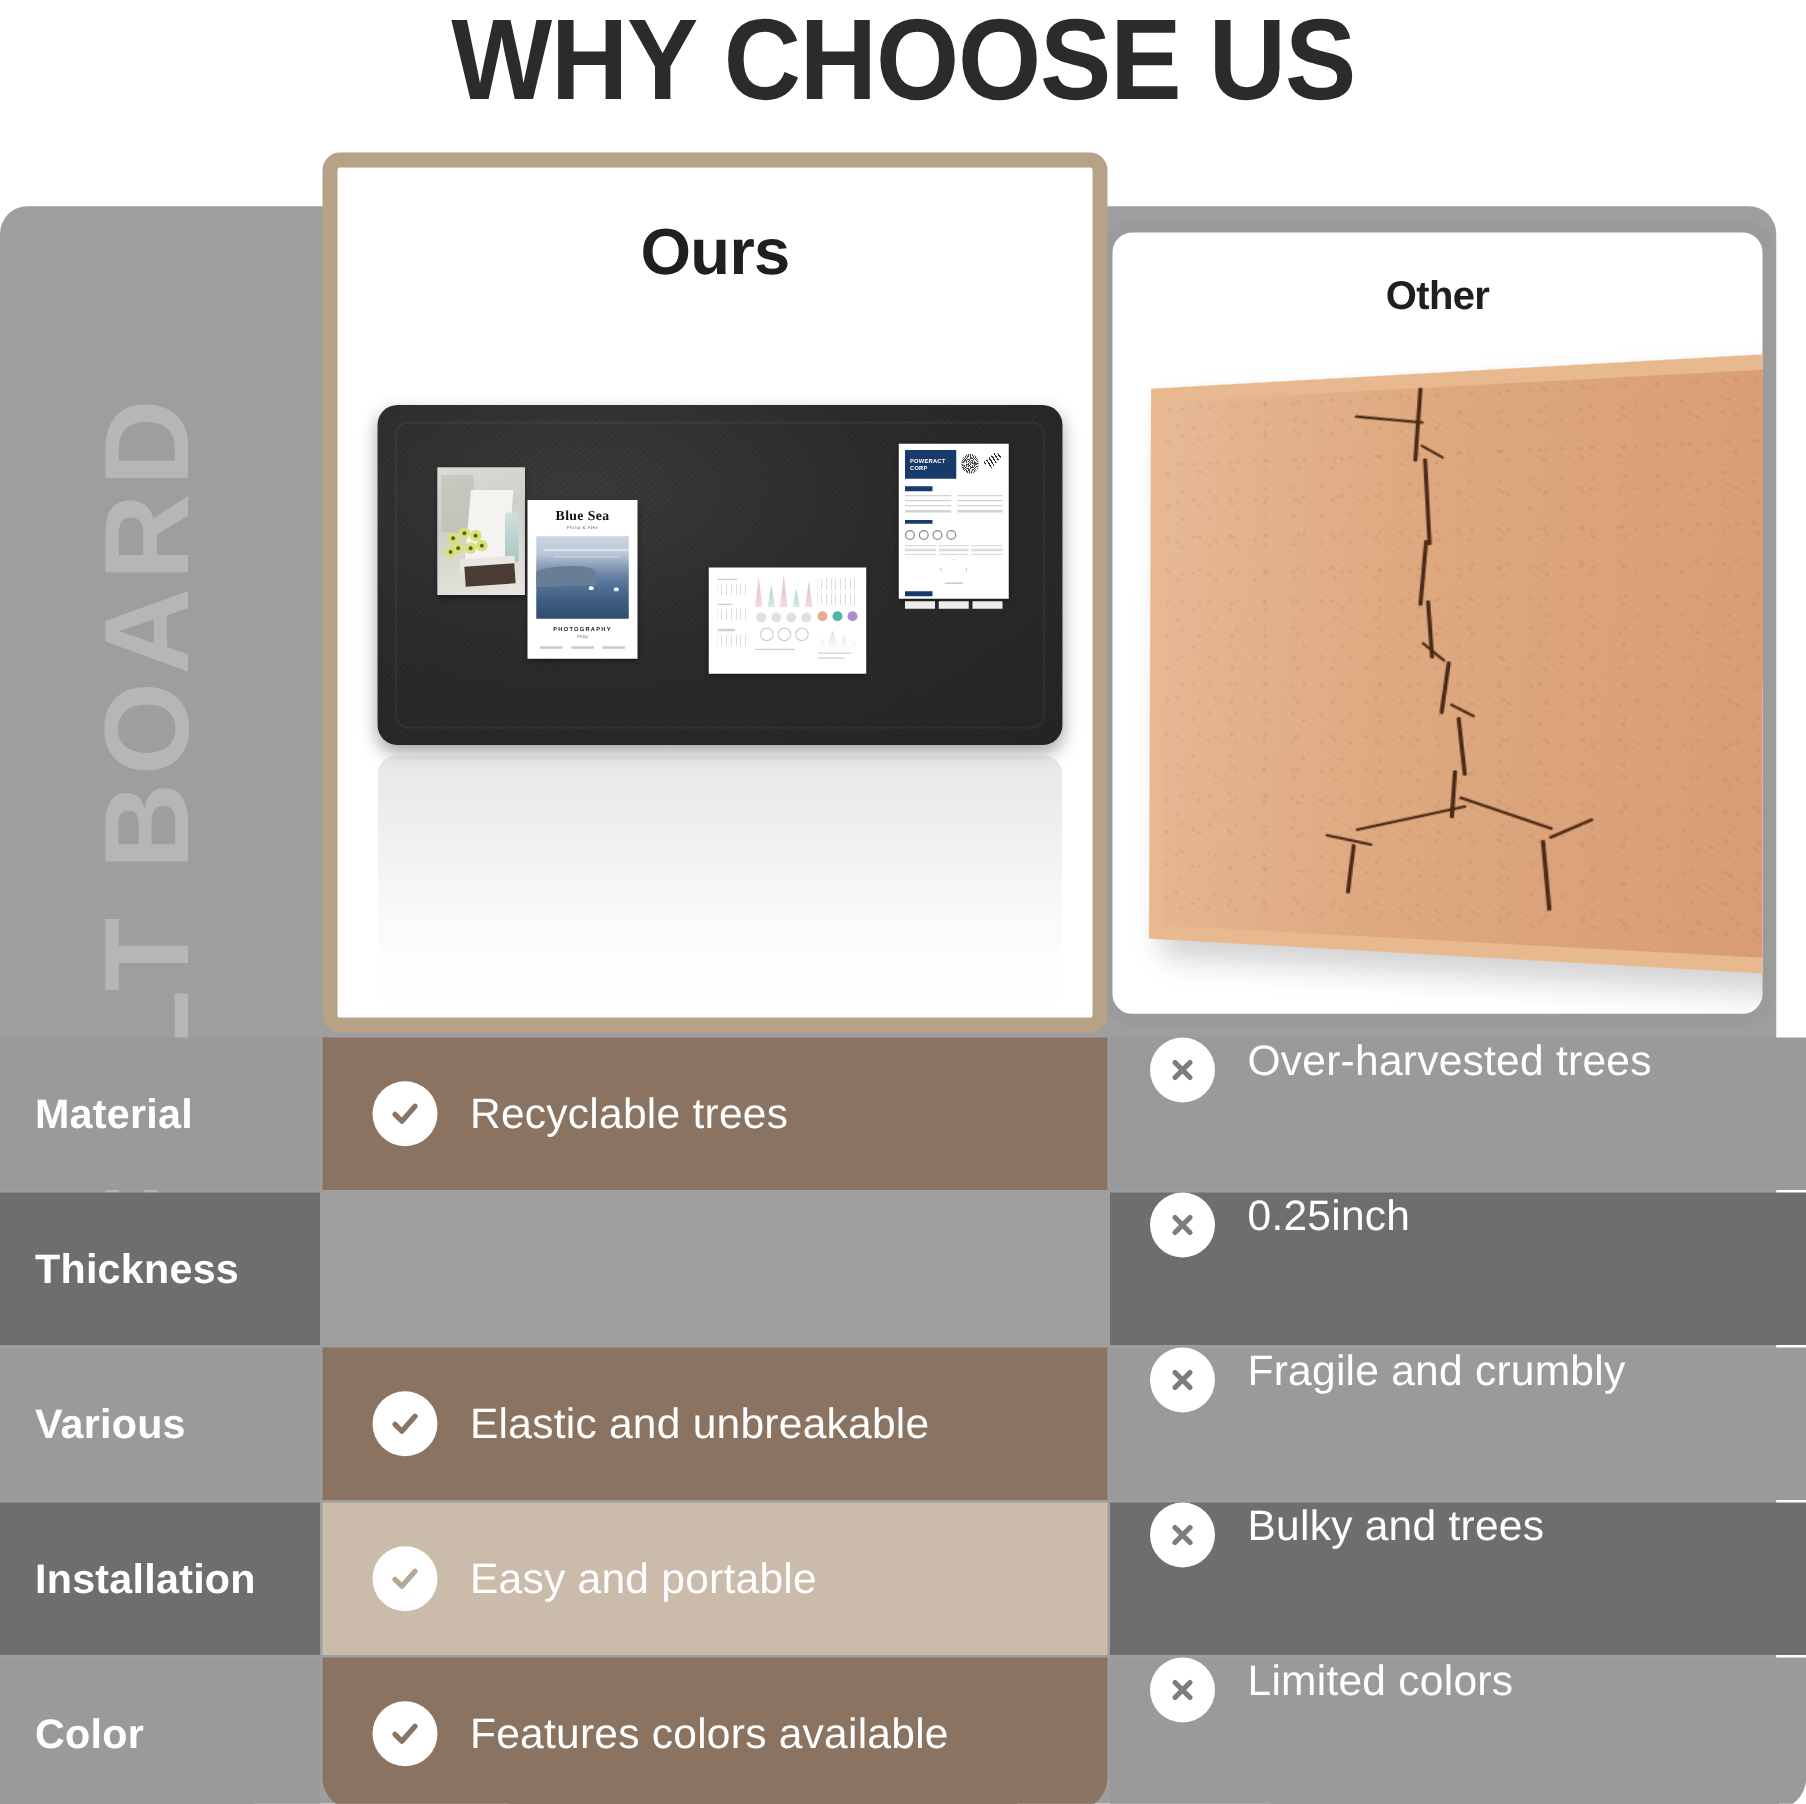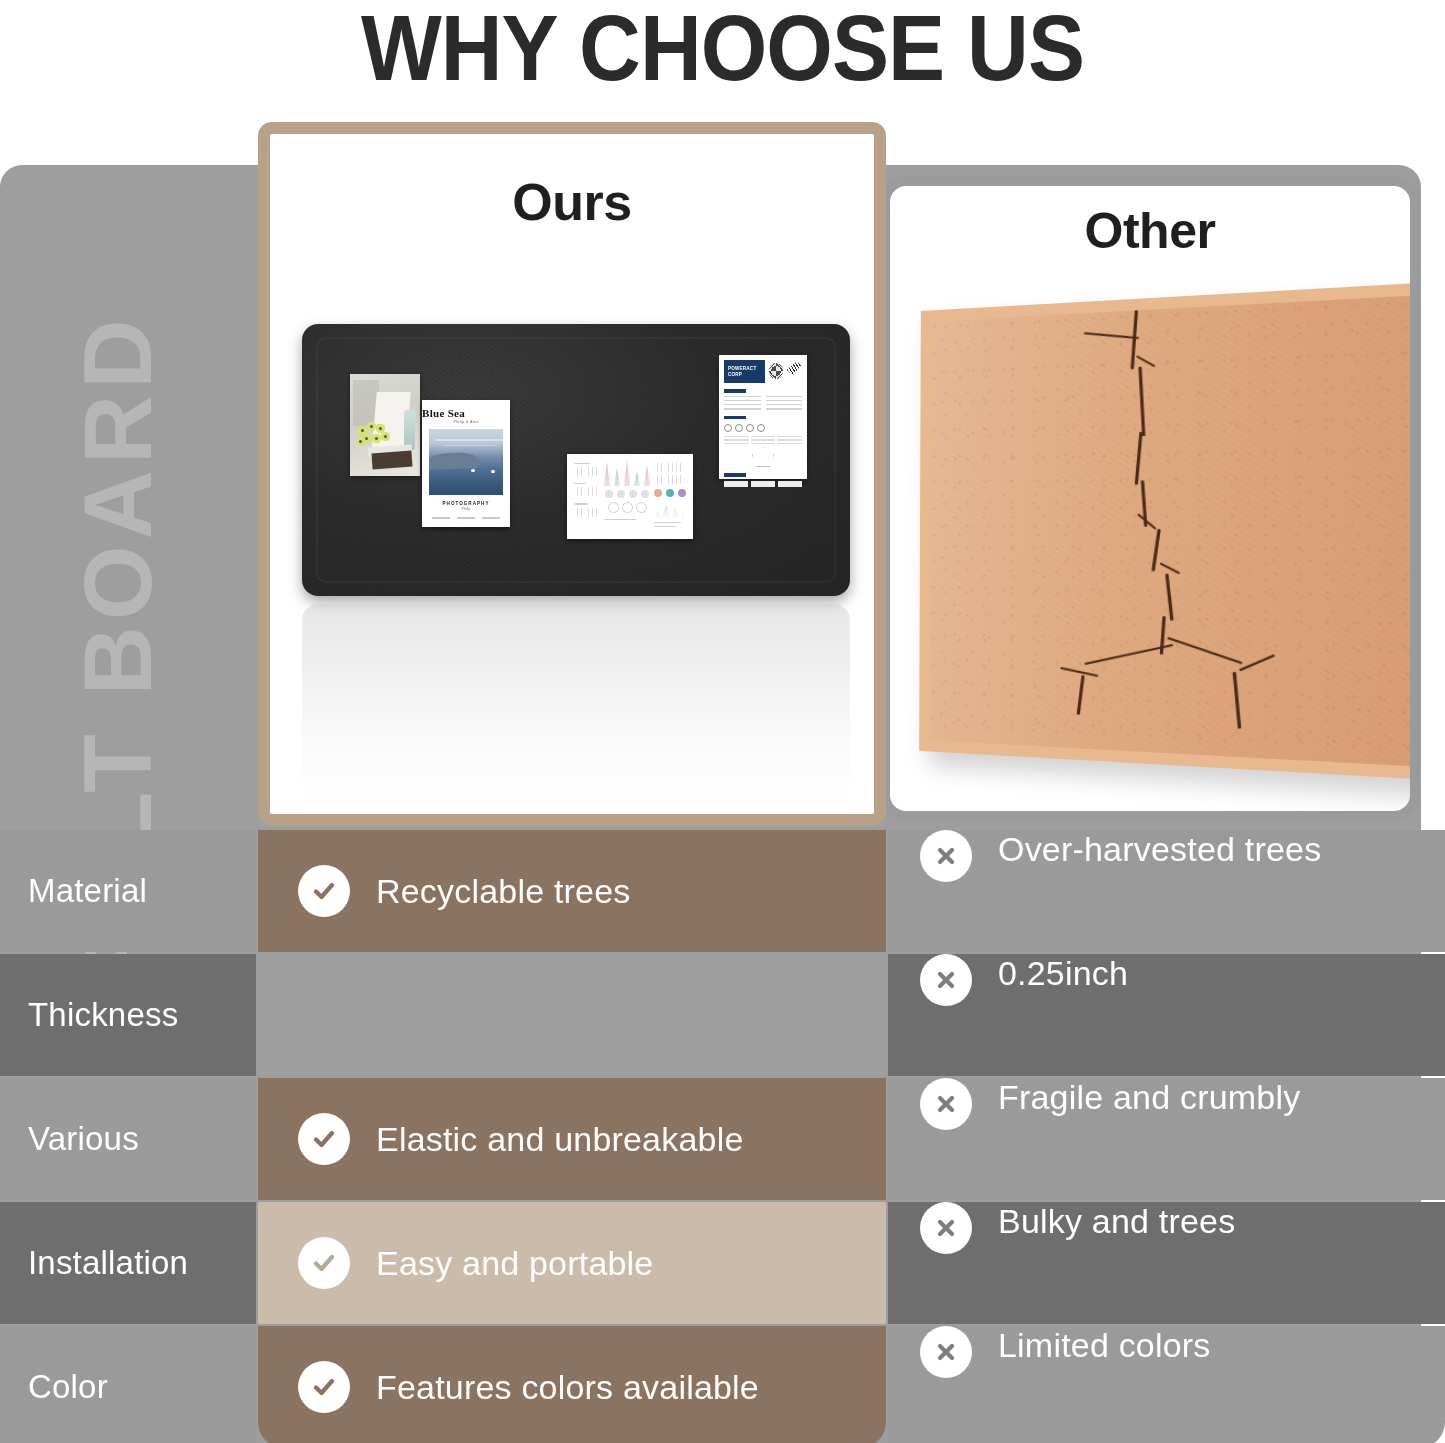--- a/index.html
+++ b/index.html
@@ -56,21 +56,21 @@
     border: 12px solid #b8a287;
     border-radius: 14px;
     overflow: hidden;
     z-index: 6;
   }
   .card-head {
     text-align: center; font-weight: 700; color: #1f1f1f;
     font-family: "Liberation Sans", sans-serif;
   }
   .card-ours .card-head { font-size: 52px; margin-top: 38px; letter-spacing:-0.5px;}
-  .card-other .card-head { font-size: 50px; margin-top: 16px; letter-spacing:-0.5px;}
+  .card-other .card-head { font-size: 32px; margin-top: 32px; letter-spacing:-0.5px;}
 
   
   .felt-wrap { position:absolute; left:32px; top:190px; width:548px; height:272px; }
   .felt {
     position:absolute; inset:0;
     background:
       radial-gradient(ellipse at 30% 25%, #3a3a3a 0%, #2b2b2b 45%, #242424 100%);
     border-radius: 16px;
     box-shadow: 0 6px 14px rgba(0,0,0,.35);
   }
@@ -93,21 +93,21 @@
   .p-photo .panelL{position:absolute;left:3px;top:6px;width:26px;height:46px;background:#b9b9b2;opacity:.55;}
   .p-photo .vase{position:absolute;left:54px;top:36px;width:11px;height:40px;background:linear-gradient(180deg,#cfe0dc,#a9c6c0);border-radius:3px;}
   .p-photo .cloth{position:absolute;left:24px;top:18px;width:34px;height:64px;background:#f4f3ef;transform:skewX(-5deg);}
   .p-photo .book{position:absolute;left:22px;top:78px;width:40px;height:16px;background:#4a3c33;transform:rotate(-4deg);}
   .p-photo .book2{position:absolute;left:18px;top:72px;width:44px;height:10px;background:#e8e6e0;transform:rotate(-4deg);}
   .flower{position:absolute;width:9px;height:9px;border-radius:50%;background:#c8d860;box-shadow:inset 0 0 0 2.5px #d6e27a;}
   .flower:after{content:"";position:absolute;left:3px;top:3px;width:3px;height:3px;border-radius:50%;background:#5d5b20;}
 
   
   .p-sea { left:120px; top:76px; width:88px; height:127px; }
-  .p-sea .t{ text-align:left; font-family:"Liberation Serif", serif; font-size:11px; font-weight:700; color:#111; margin-top:7px; letter-spacing:.3px;}
+  .p-sea .t{ text-align:center; font-family:"Liberation Serif", serif; font-size:11px; font-weight:700; color:#111; margin-top:7px; letter-spacing:.3px;}
   .p-sea .sub{ text-align:center; font-size:3.6px; color:#666; margin-top:1px; letter-spacing:.4px;}
   .p-sea .img{
     margin:5px 7px 0 7px; height:66px;
     background:
       linear-gradient(180deg,#cdd6e2 0%,#b9c6d6 22%,#8fa4bd 34%,#6f87a8 45%,#4e6e94 62%,#3d5c80 80%,#2f4d6f 100%);
     position:relative; overflow:hidden;
   }
   .p-sea .mount{position:absolute;left:-4px;top:24px;width:52px;height:16px;background:#6a7d96;border-radius:50% 40% 0 0;transform:rotate(-2deg);}
   .p-sea .streak{position:absolute;left:6px;top:10px;width:70px;height:1.5px;background:rgba(255,255,255,.45);}
   .p-sea .streak2{position:absolute;left:14px;top:16px;width:52px;height:1.2px;background:rgba(255,255,255,.35);}
@@ -192,21 +192,21 @@
     background-size: 26px 26px,31px 31px,22px 22px,29px 29px, auto;
   }
   .crack{ position:absolute; background:#4a2a16; border-radius:1px; }
 
   
   .table{ position:absolute; left:0; top:830px; width:1445px; }
   .row{ position:relative; height:122px; margin-bottom:2px; }
   .cell-label{
     position:absolute; left:0; top:0; width:256px; height:122px;
     display:flex; align-items:center; padding-left:28px;
-    color:#ffffff; font-size:33px; font-weight:400; letter-spacing:.2px;
+    color:#ffffff; font-size:33px; font-weight:700; letter-spacing:.2px;
   }
   .cell-ours{
     position:absolute; left:258px; top:0; width:628px; height:122px;
     display:flex; align-items:center; padding-left:40px; gap:26px;
     color:#ffffff; font-size:34px; letter-spacing:.2px;
     z-index:3;
   }
   .cell-other{
     position:absolute; left:888px; top:0; width:557px; height:122px;
     display:flex; align-items:flex-start; padding-left:32px; gap:26px;

